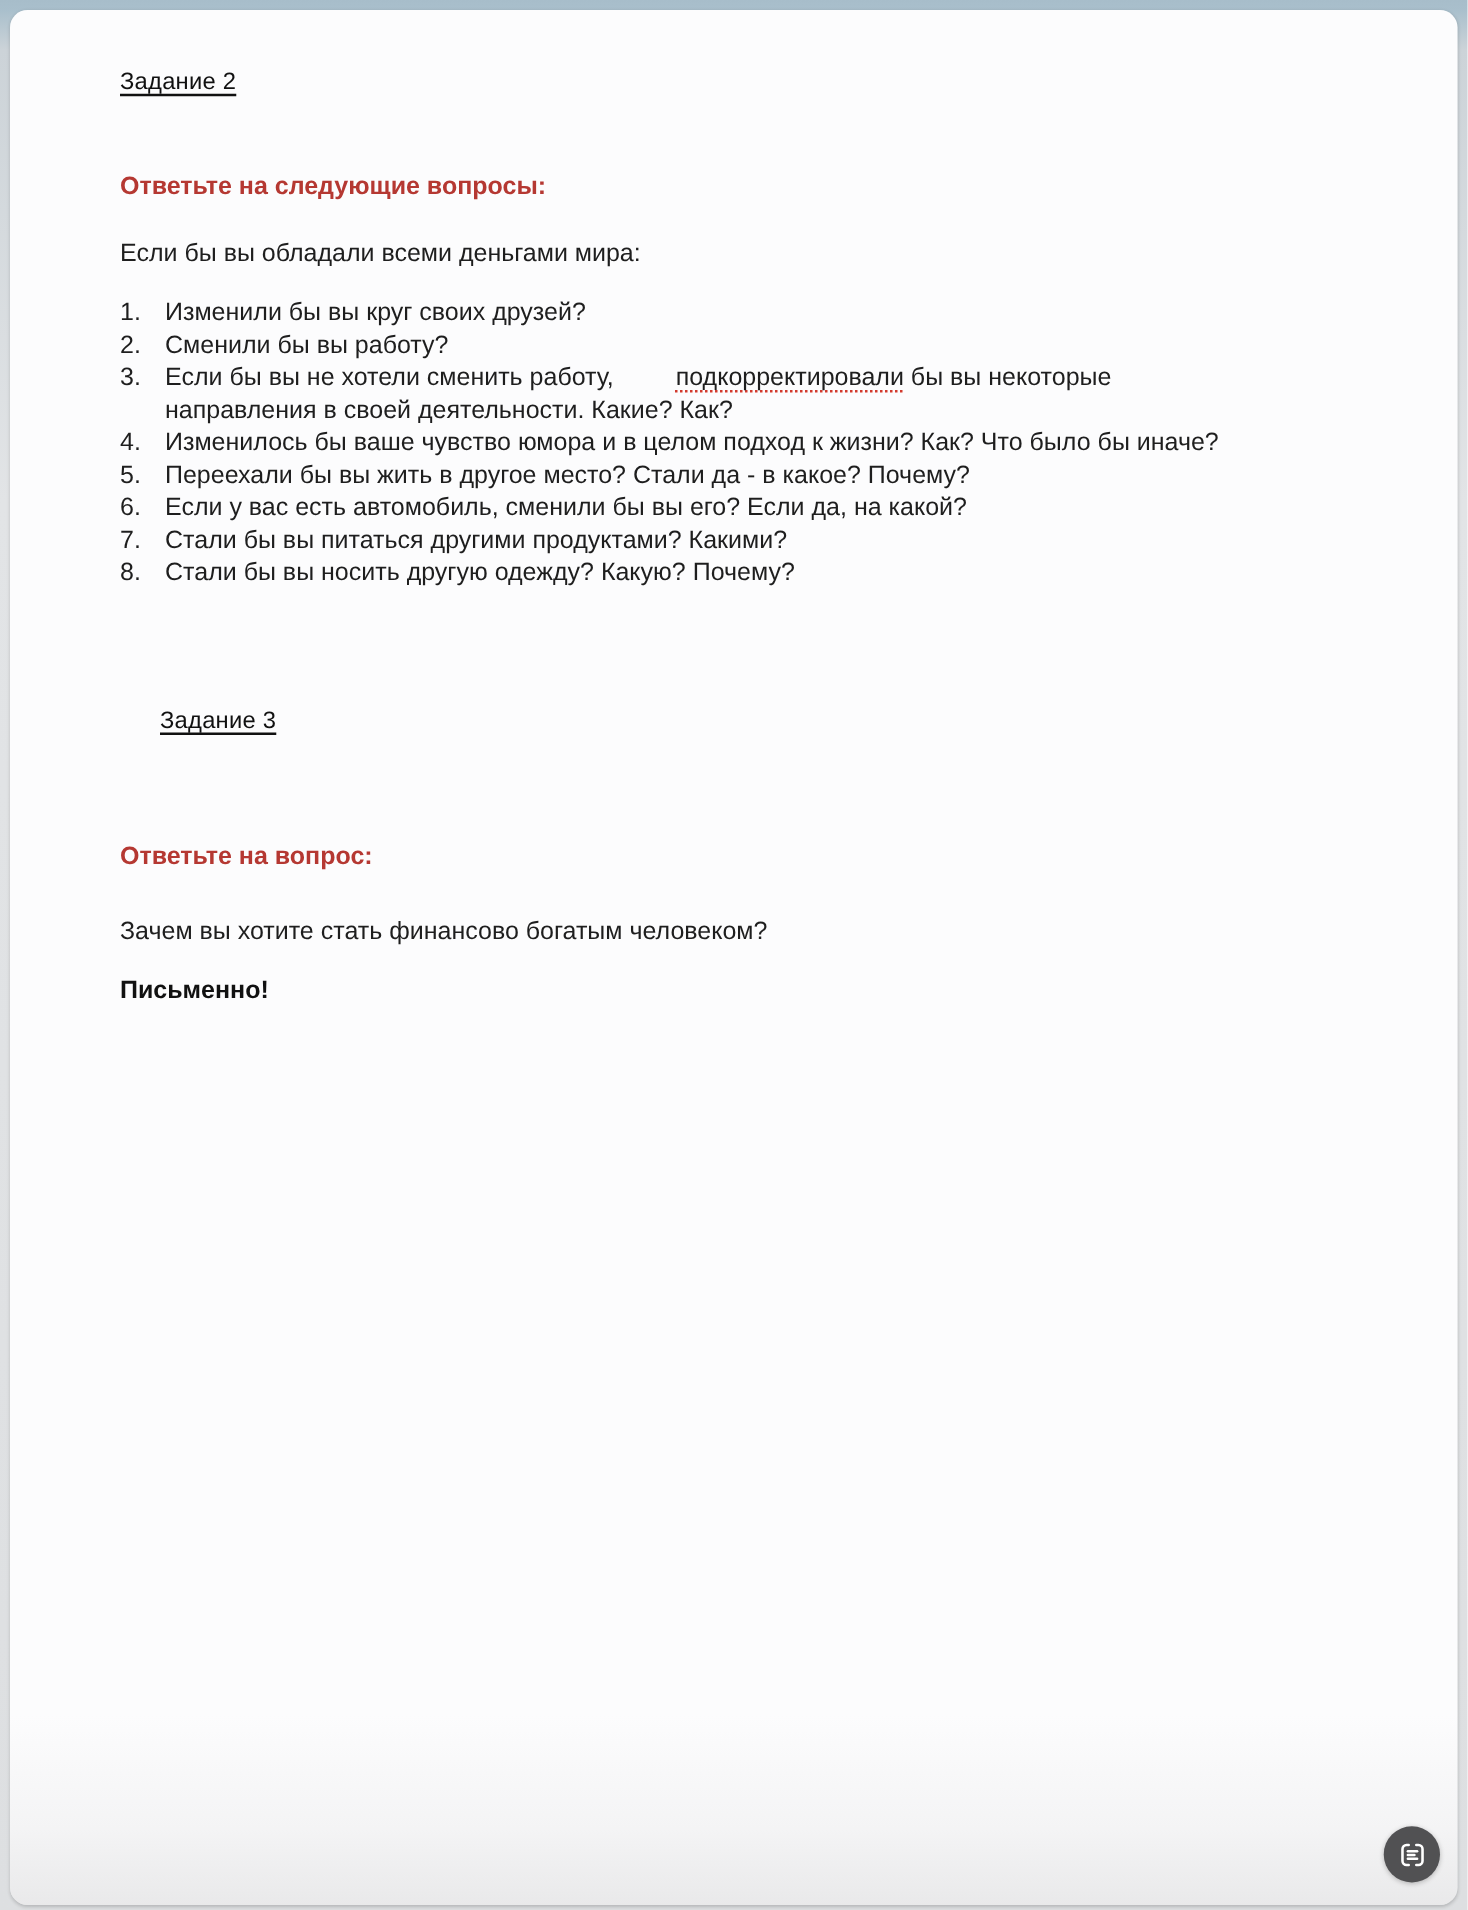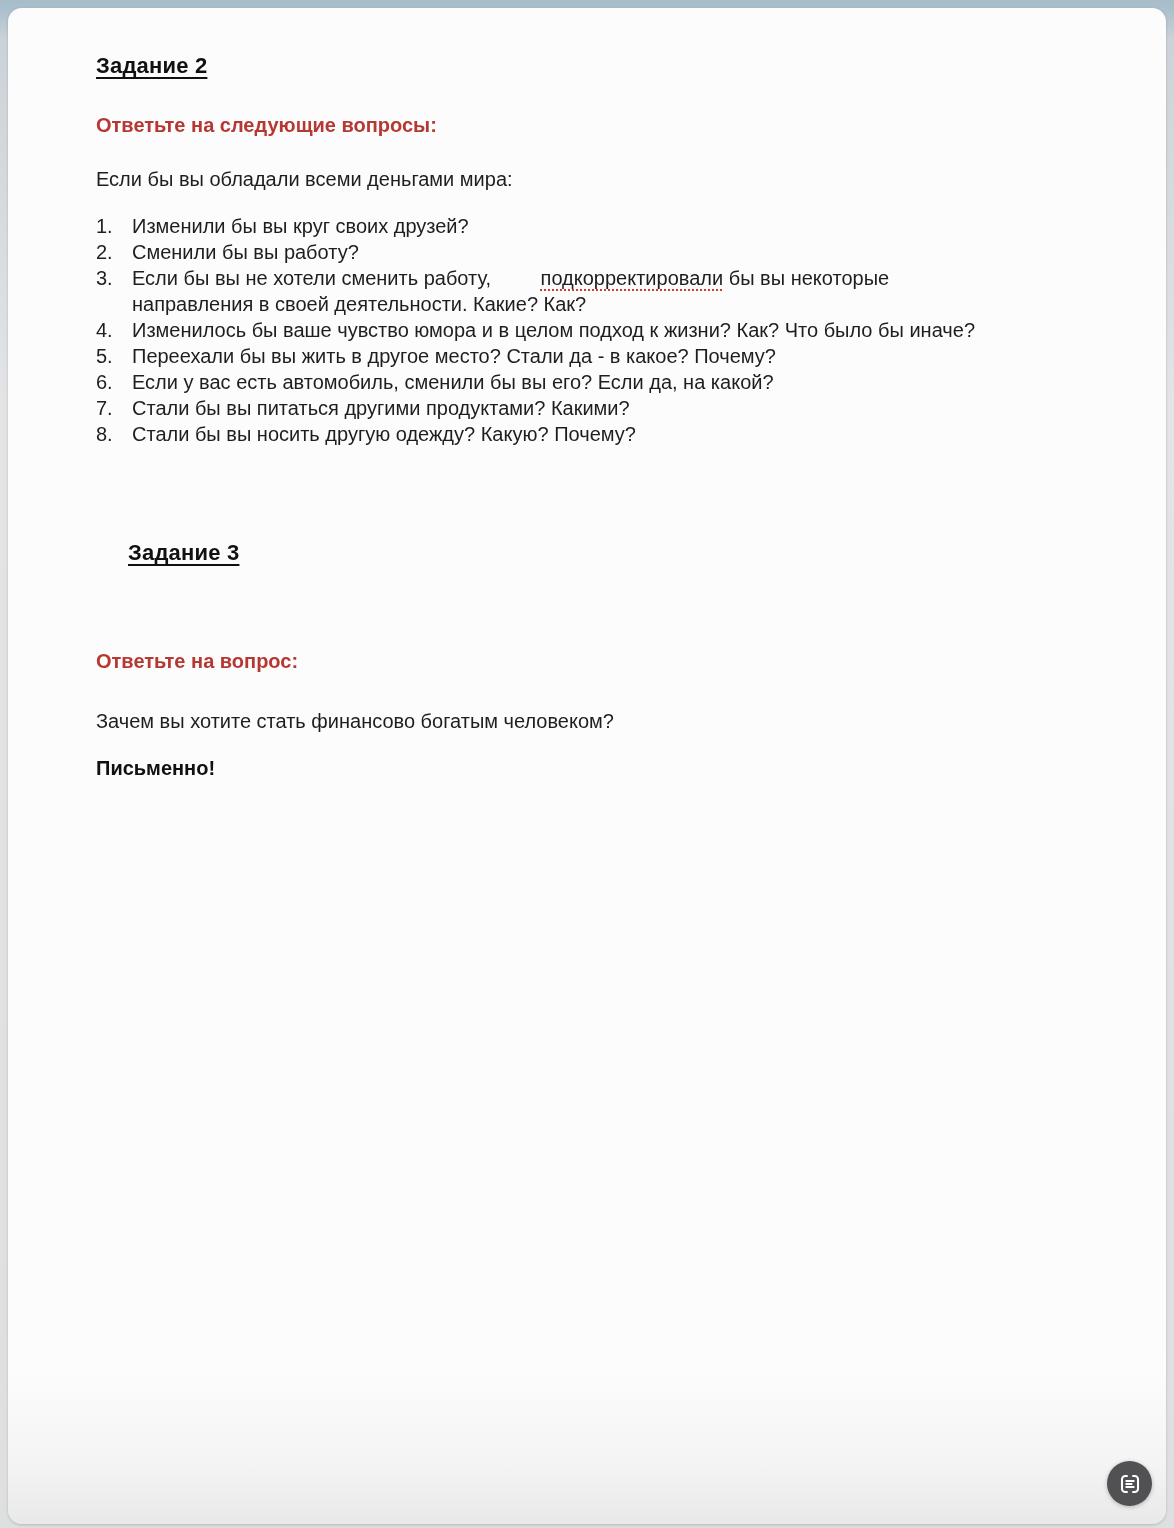--- a/index.html
+++ b/index.html
@@ -17,33 +17,33 @@
     box-shadow: 0 1px 3px rgba(0,0,0,0.18);
   }
   .content {
     padding: 44px 60px 0 88px;
     color: #1e1e1e;
     font-size: 20px;
     line-height: 26px;
     max-width: 1030px;
   }
   h2.task-heading {
-    font-size: 22px;
+    font-size: 19px;
     line-height: 28px;
-    font-weight: bold;
+    font-weight: normal;
     color: #111;
     text-decoration: underline;
     text-decoration-thickness: 2px;
     text-underline-offset: 4px;
     letter-spacing: 0.2px;
   }
   .prompt {
     color: #b53832;
     font-weight: bold;
-    margin-top: 32px;
+    margin-top: 56px;
   }
   .intro { margin-top: 28px; }
   .question-list { margin-top: 21px; }
   .q-row { display: flex; align-items: flex-start; }
   .q-num {
     flex: 0 0 36px;
     display: inline-block;
   }
   .q-text { flex: 1 1 auto; max-width: 900px; }
   .spellcheck {

